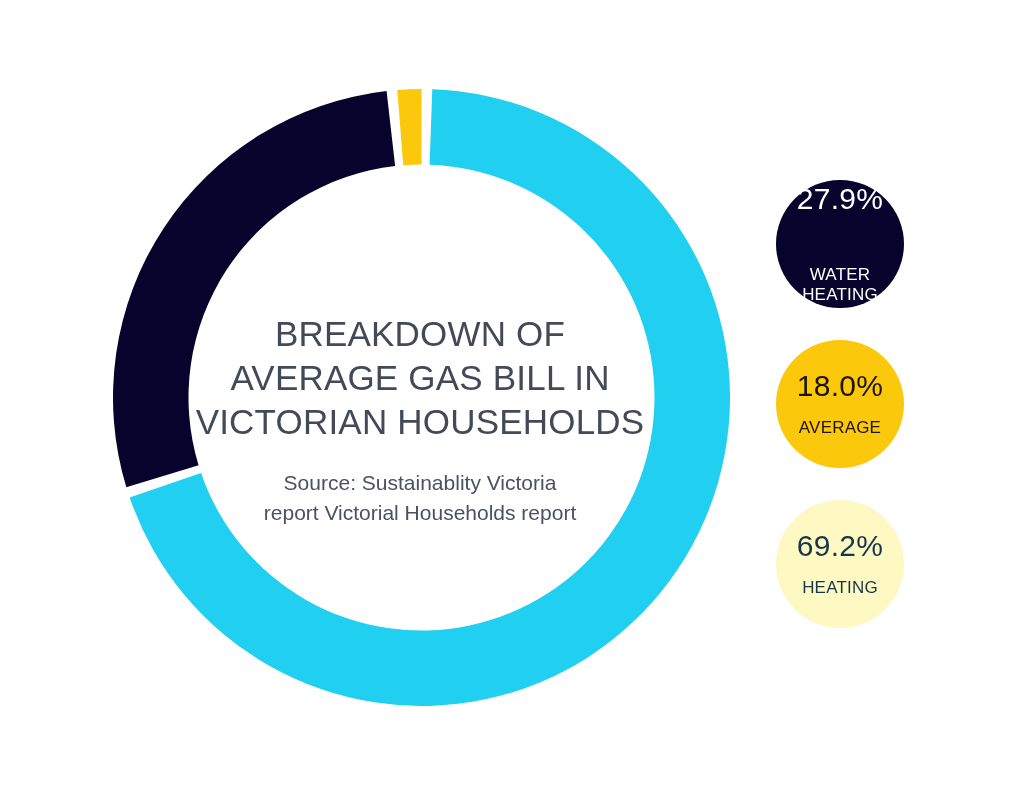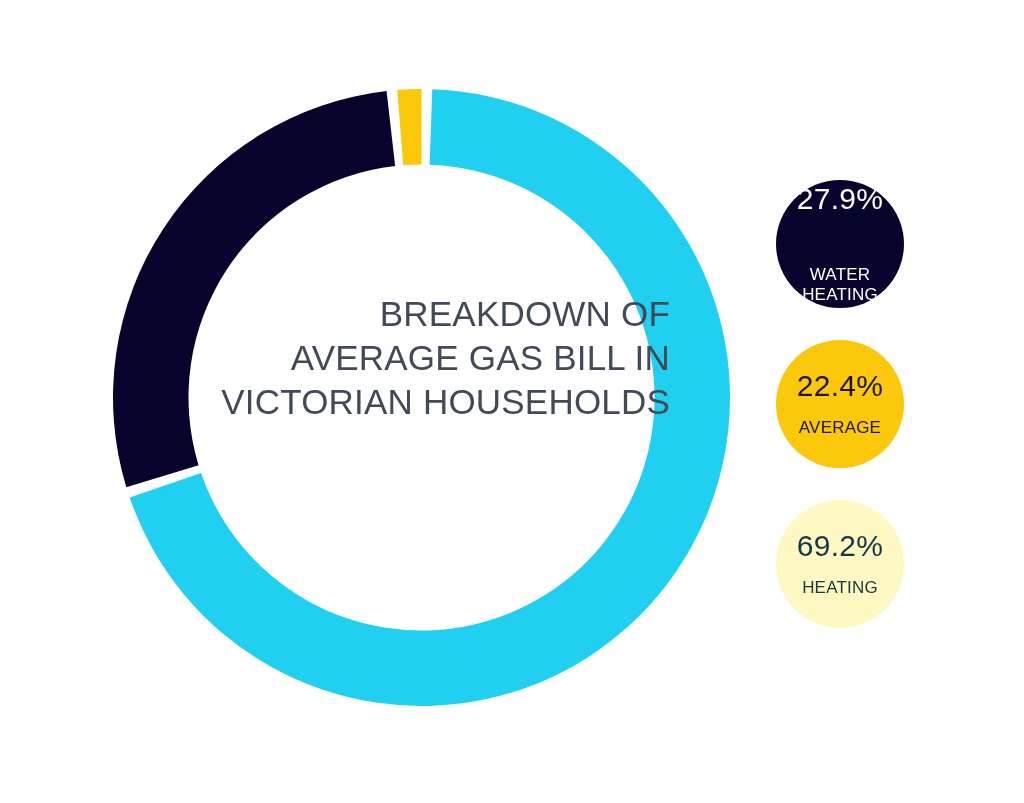--- a/index.html
+++ b/index.html
@@ -28,23 +28,23 @@
   #donut-svg {
     display: block;
     width: 617px;
     height: 617px;
   }
 
   
   #chart-center-text {
     position: absolute;
     left: 170px;
-    top: 292px;
+    top: 312px;
     width: 500px;
-    text-align: right;
+    text-align: center;
     pointer-events: none;
   }
   #chart-title {
     color: #434a57;
     font-size: 35px;
     line-height: 1.26;
     letter-spacing: 0.2px;
     font-weight: 400;
     white-space: pre-line;
   }
@@ -101,32 +101,34 @@
       <path id="slice-water-heating" d="M 13.323009318228173 398.18162672506105 A 308.5 308.5 0 0 1 273.5768085526007 1.9830825237727936 L 282.12365119207766 76.99775762735513 A 233 233 0 0 0 85.5624349145775 376.2336111083929 Z" fill="#07032c"></path>
       <path id="slice-cooking" d="M 284.29536896795963 0.9510025433300484 A 308.5 308.5 0 0 1 308.5 0 L 308.5 75.5 A 233 233 0 0 0 290.21903069541196 76.21826124018119 Z" fill="#fcc80b"></path>
     </g>
   </svg>
 </div>
 
 <div id="chart-center-text">
   <div id="chart-title">BREAKDOWN OF
 AVERAGE GAS BILL IN
 VICTORIAN HOUSEHOLDS</div>
+  <div id="chart-source">Source: Sustainablity Victoria
+report Victorial Households report</div>
 </div>
 
 <div id="legend">
 
   <div class="legend-item" id="legend-item-0" style="background: rgb(7, 3, 44); color: rgb(255, 255, 255); gap: 33px;">
     <span class="legend-pct">27.9%</span>
     <span class="legend-label">WATER
 HEATING</span>
   </div>
 
   <div class="legend-item" id="legend-item-1" style="background: rgb(252, 200, 11); color: rgb(28, 21, 5);">
-    <span class="legend-pct">22.4%</span>
+    <span class="legend-pct">18.0%</span>
     <span class="legend-label">AVERAGE</span>
   </div>
 
   <div class="legend-item" id="legend-item-2" style="background: #fef9c3; color: rgb(20, 56, 74);">
     <span class="legend-pct">69.2%</span>
     <span class="legend-label">HEATING</span>
   </div>
 
 </div>
 

